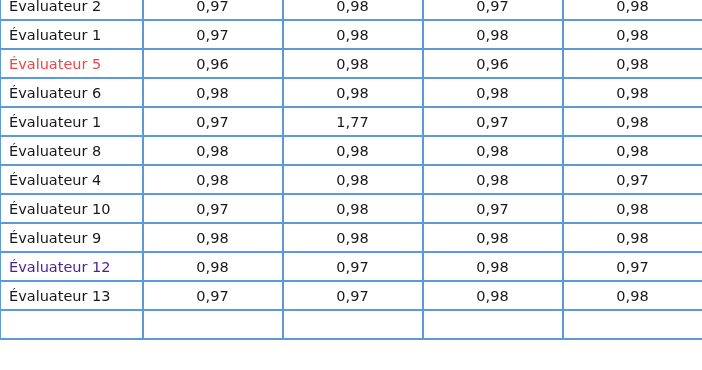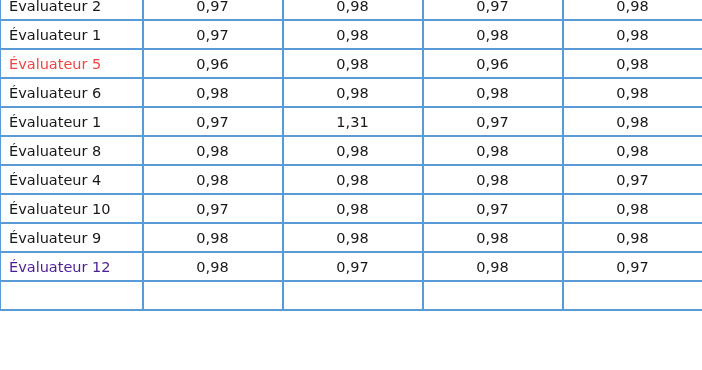--- a/index.html
+++ b/index.html
@@ -99,21 +99,21 @@
           <tr>
             <td class="label-cell" style="border-color: rgb(91, 155, 213); color: rgb(24, 24, 24);">Évaluateur 6</td>
             <td class="value-cell" style="border-color: rgb(91, 155, 213); color: rgb(24, 24, 24);">0,98</td>
             <td class="value-cell" style="border-color: rgb(91, 155, 213); color: rgb(24, 24, 24);">0,98</td>
             <td class="value-cell" style="border-color: rgb(91, 155, 213); color: rgb(24, 24, 24);">0,98</td>
             <td class="value-cell" style="border-color: rgb(91, 155, 213); color: rgb(24, 24, 24);">0,98</td>
           </tr>
           <tr>
             <td class="label-cell" style="border-color: rgb(91, 155, 213); color: rgb(24, 24, 24);">Évaluateur 1</td>
             <td class="value-cell" style="border-color: rgb(91, 155, 213); color: rgb(24, 24, 24);">0,97</td>
-            <td class="value-cell" style="border-color: rgb(91, 155, 213); color: rgb(24, 24, 24);">1,31</td>
+            <td class="value-cell" style="border-color: rgb(91, 155, 213); color: rgb(24, 24, 24);">1,77</td>
             <td class="value-cell" style="border-color: rgb(91, 155, 213); color: rgb(24, 24, 24);">0,97</td>
             <td class="value-cell" style="border-color: rgb(91, 155, 213); color: rgb(24, 24, 24);">0,98</td>
           </tr>
           <tr>
             <td class="label-cell" style="border-color: rgb(91, 155, 213); color: rgb(24, 24, 24); margin-left: 10px;">Évaluateur 8</td>
             <td class="value-cell" style="border-color: rgb(91, 155, 213); color: rgb(24, 24, 24);">0,98</td>
             <td class="value-cell" style="border-color: rgb(91, 155, 213); color: rgb(24, 24, 24);">0,98</td>
             <td class="value-cell" style="border-color: rgb(91, 155, 213); color: rgb(24, 24, 24);">0,98</td>
             <td class="value-cell" style="border-color: rgb(91, 155, 213); color: rgb(24, 24, 24);">0,98</td>
           </tr>
@@ -139,20 +139,27 @@
             <td class="value-cell" style="border-color: rgb(91, 155, 213); color: rgb(24, 24, 24);">0,98</td>
           </tr>
           <tr>
             <td class="label-cell" style="border-color: rgb(91, 155, 213); color: #4c1d95;">Évaluateur 12</td>
             <td class="value-cell" style="border-color: rgb(91, 155, 213); color: rgb(24, 24, 24);">0,98</td>
             <td class="value-cell" style="border-color: rgb(91, 155, 213); color: rgb(24, 24, 24);">0,97</td>
             <td class="value-cell" style="border-color: rgb(91, 155, 213); color: rgb(24, 24, 24);">0,98</td>
             <td class="value-cell" style="border-color: rgb(91, 155, 213); color: rgb(24, 24, 24);">0,97</td>
           </tr>
           <tr>
+            <td class="label-cell" style="border-color: rgb(91, 155, 213); color: rgb(24, 24, 24);">Évaluateur 13</td>
+            <td class="value-cell" style="border-color: rgb(91, 155, 213); color: rgb(24, 24, 24);">0,97</td>
+            <td class="value-cell" style="border-color: rgb(91, 155, 213); color: rgb(24, 24, 24);">0,97</td>
+            <td class="value-cell" style="border-color: rgb(91, 155, 213); color: rgb(24, 24, 24);">0,98</td>
+            <td class="value-cell" style="border-color: rgb(91, 155, 213); color: rgb(24, 24, 24);">0,98</td>
+          </tr>
+          <tr>
             <td class="label-cell" style="border-color: rgb(91, 155, 213); color: rgb(24, 24, 24);"></td>
             <td class="value-cell" style="border-color: rgb(91, 155, 213); color: rgb(24, 24, 24);"></td>
             <td class="value-cell" style="border-color: rgb(91, 155, 213); color: rgb(24, 24, 24);"></td>
             <td class="value-cell" style="border-color: rgb(91, 155, 213); color: rgb(24, 24, 24);"></td>
             <td class="value-cell" style="border-color: rgb(91, 155, 213); color: rgb(24, 24, 24);"></td>
           </tr>
         </tbody>
     </table>
   </div>
 </div>

